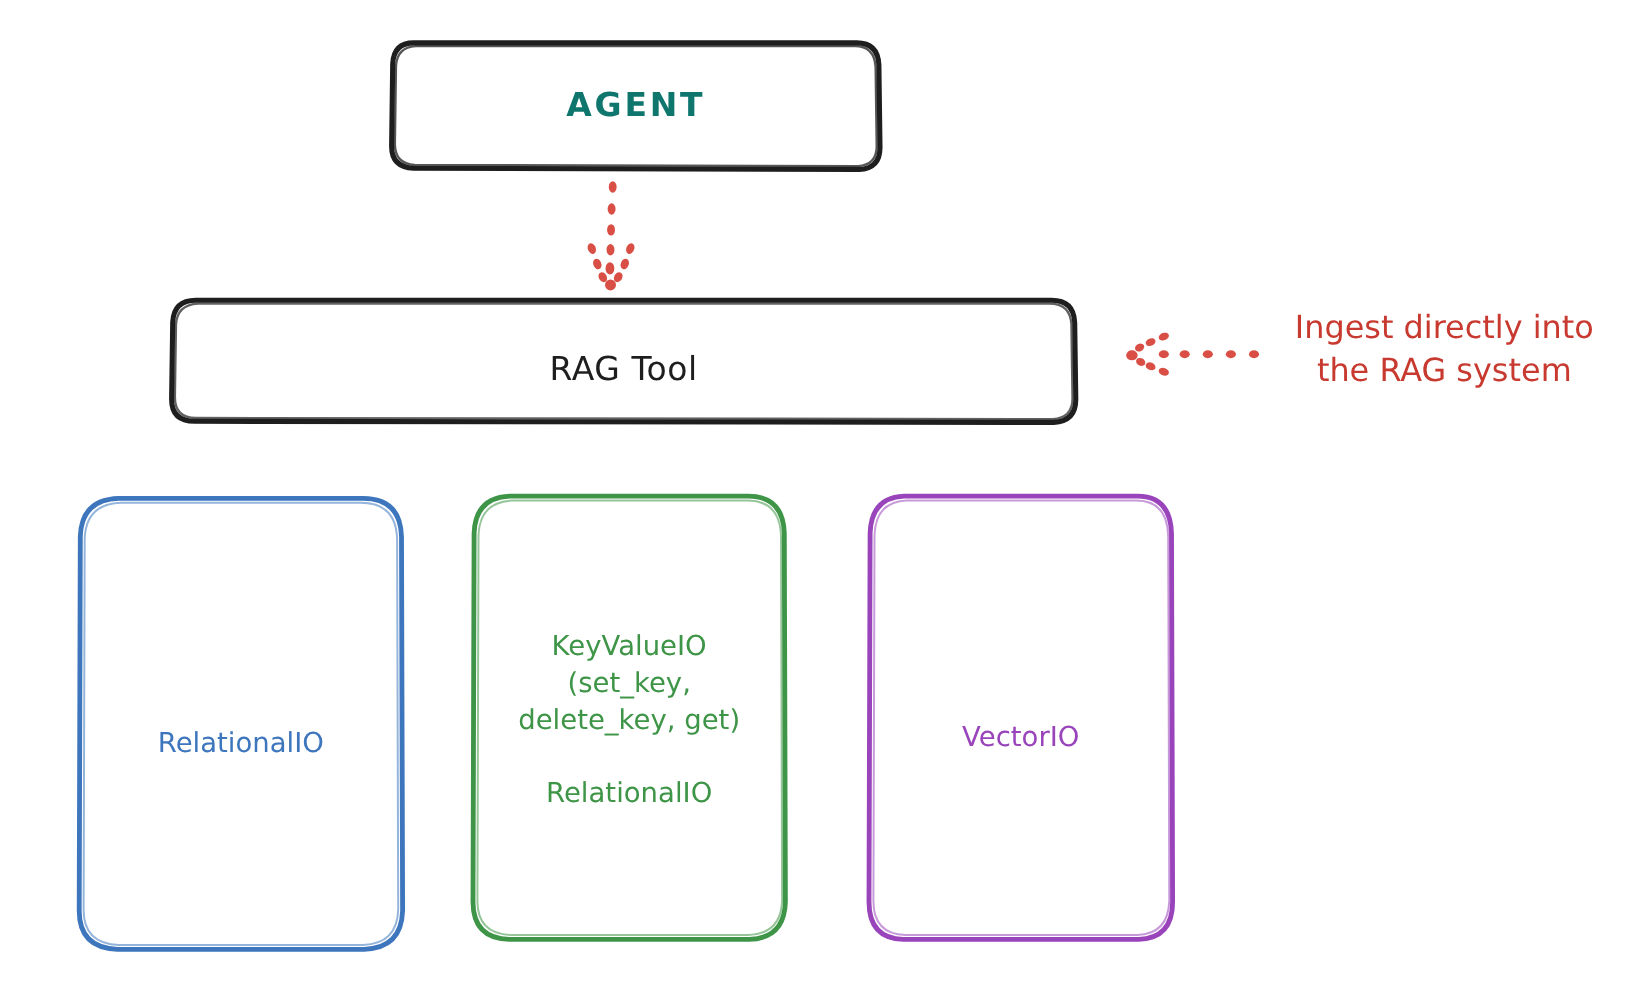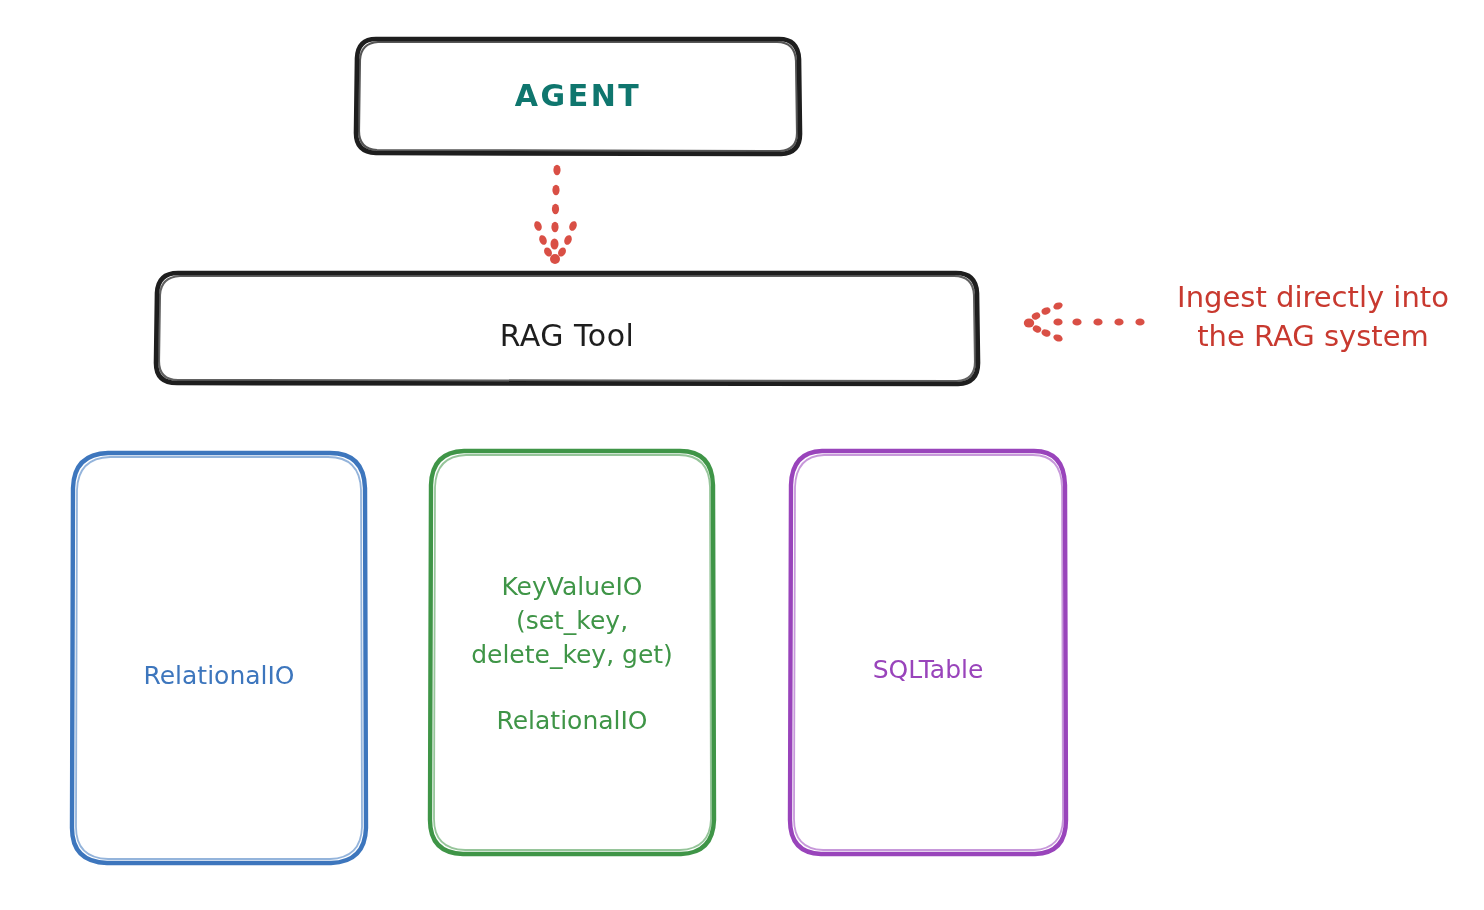--- a/index.html
+++ b/index.html
@@ -171,17 +171,17 @@
 </div>
 
 <div class="node" id="keyvalueio-node">
   <div class="svc-label">KeyValueIO
 (set_key,
 delete_key, get)</div>
   <div class="svc-sub">RelationalIO</div>
 </div>
 
 <div class="node" id="relationalio-node">
-  <div class="svc-sub">SQLTable</div>
+  <div class="svc-sub">VectorIO</div>
 </div>
 
 <div id="ingest-annotation">Ingest directly into
 the RAG system</div>
 
 </body></html>

